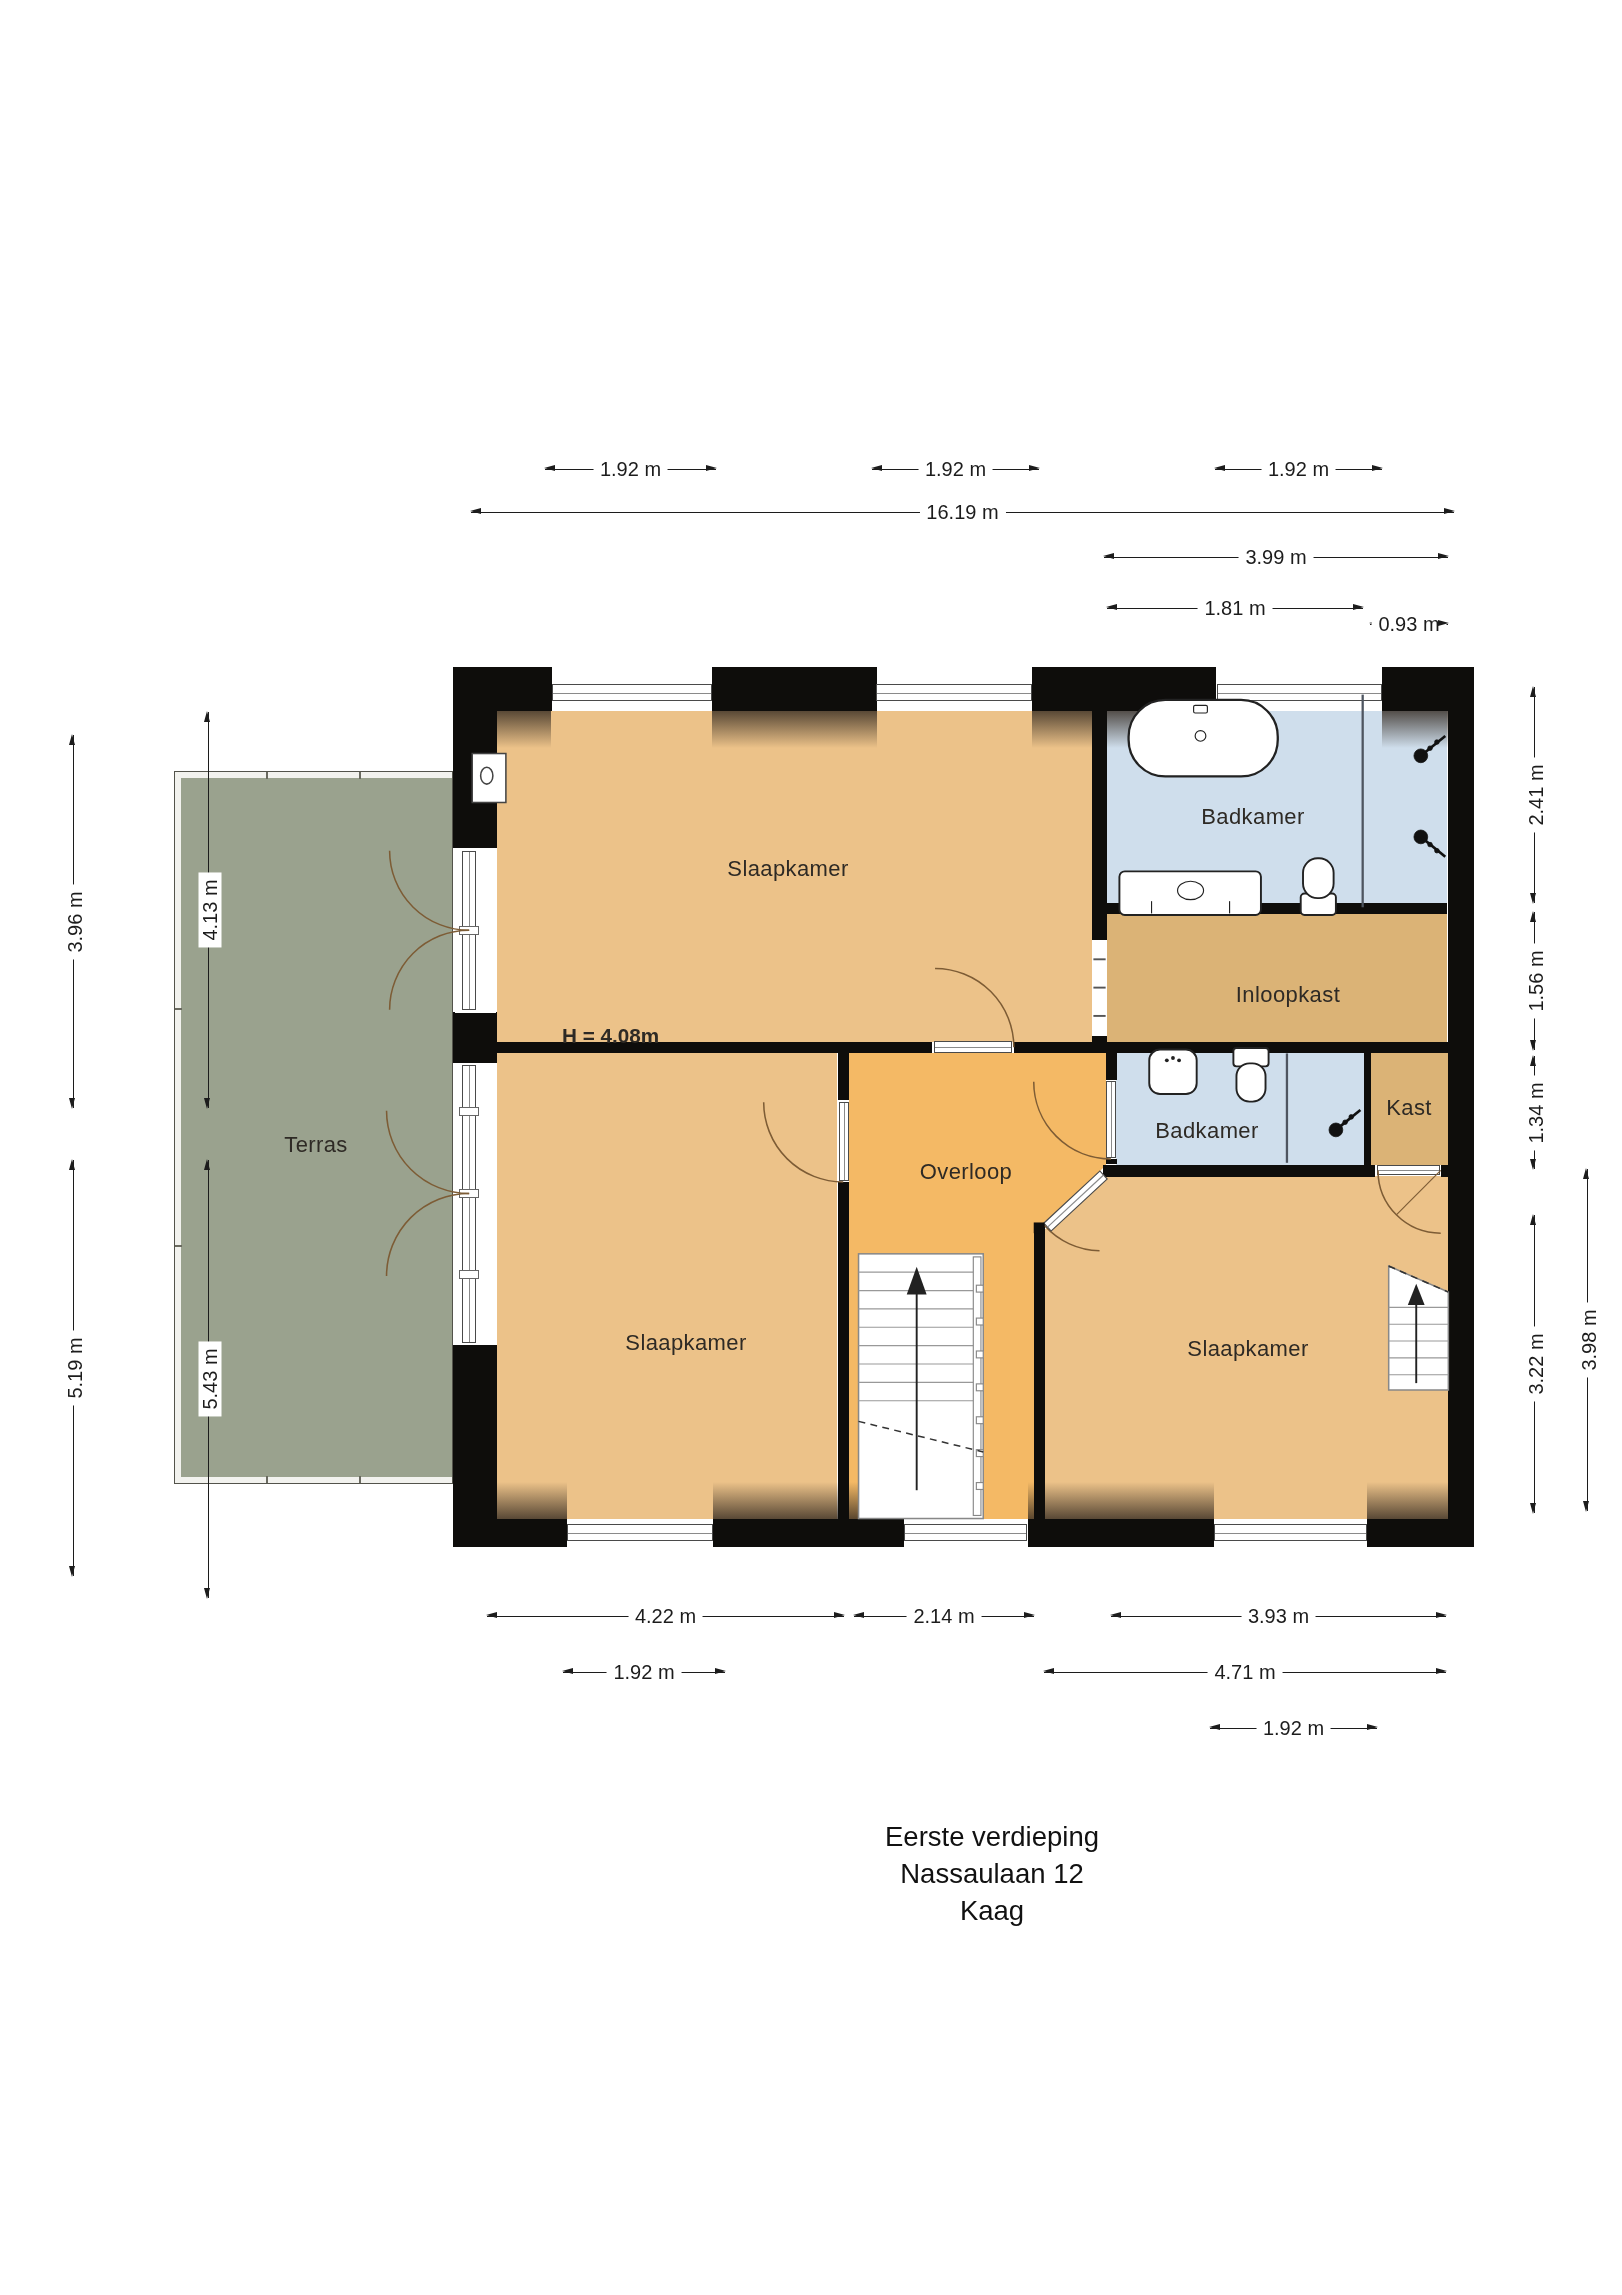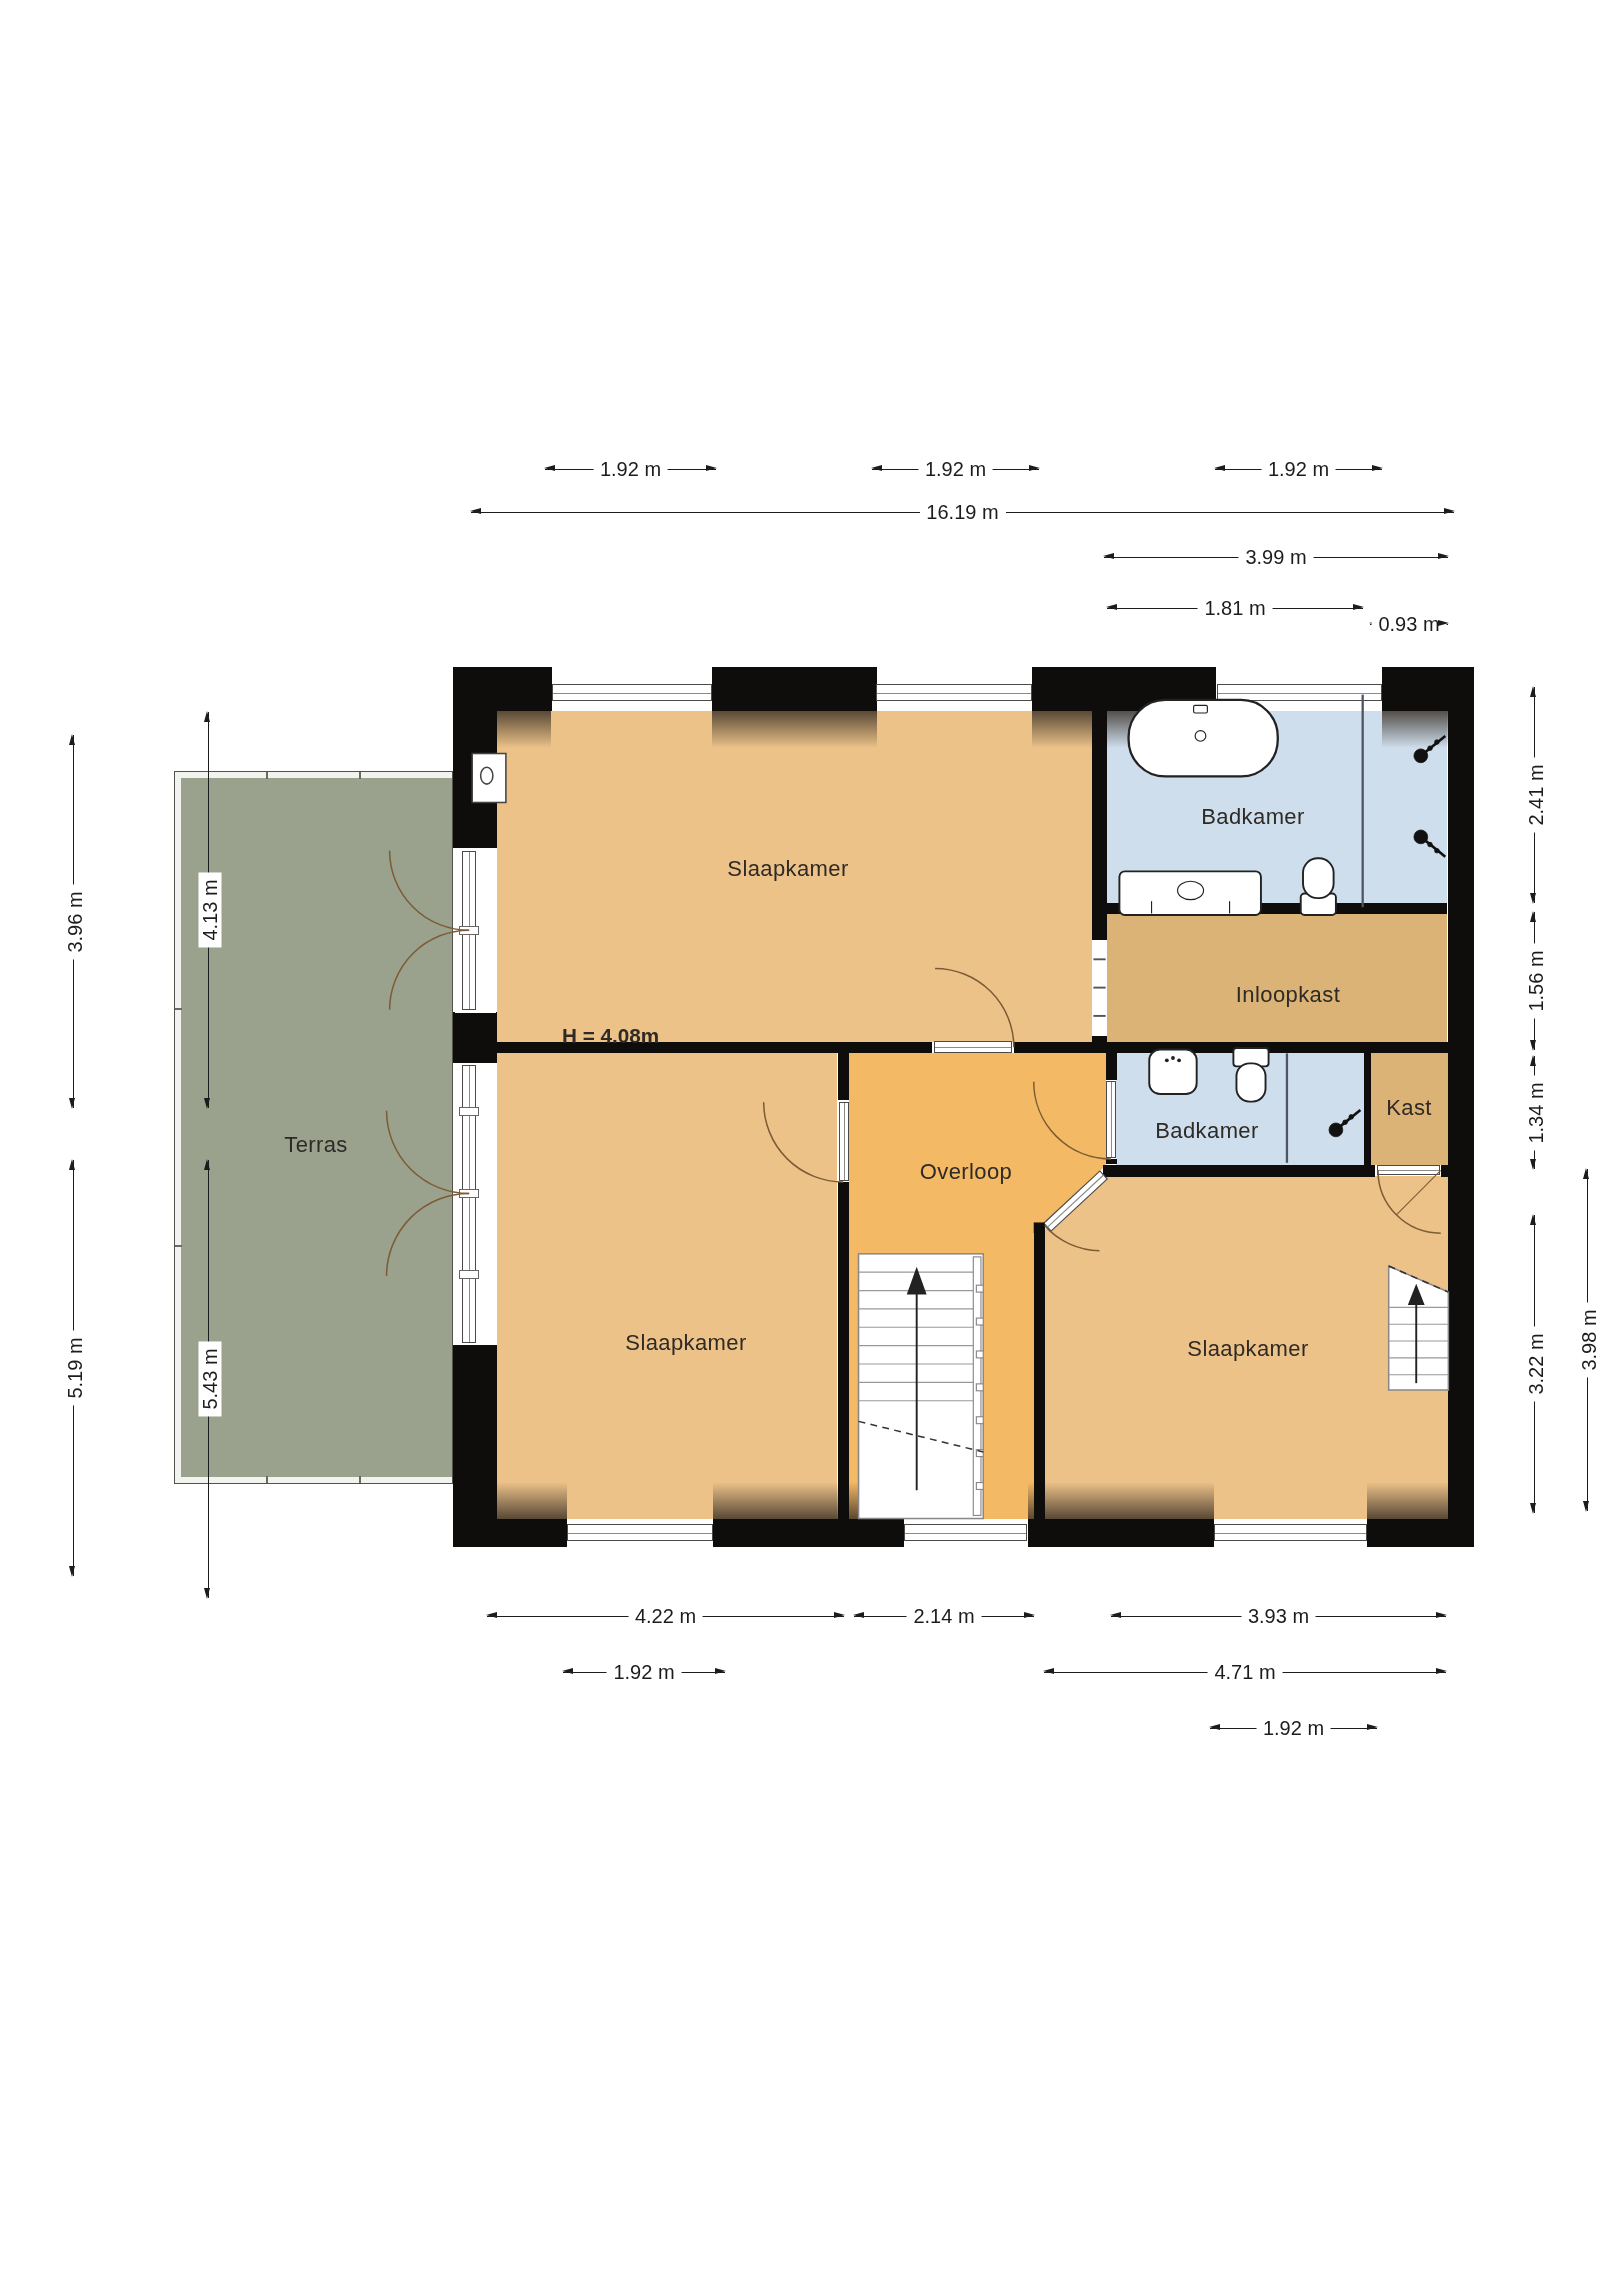--- a/index.html
+++ b/index.html
@@ -338,15 +338,20 @@
   <div class="dim-v" style="left:1534px;top:1056px;height:113px;">
       <span>1.34 m</span>
     </div>
   <div class="dim-v" style="left:1534px;top:1215px;height:298px;">
       <span>3.22 m</span>
     </div>
   <div class="dim-v" style="left:1587px;top:1169px;height:342px;">
       <span>3.98 m</span>
     </div>
 
+  <div class="title" style="left:992px;top:1818px;">
+    <div>Eerste verdieping</div>
+    <div>Nassaulaan 12</div>
+    <div>Kaag</div>
+  </div>
 
 </div>
 
 
 </body></html>

